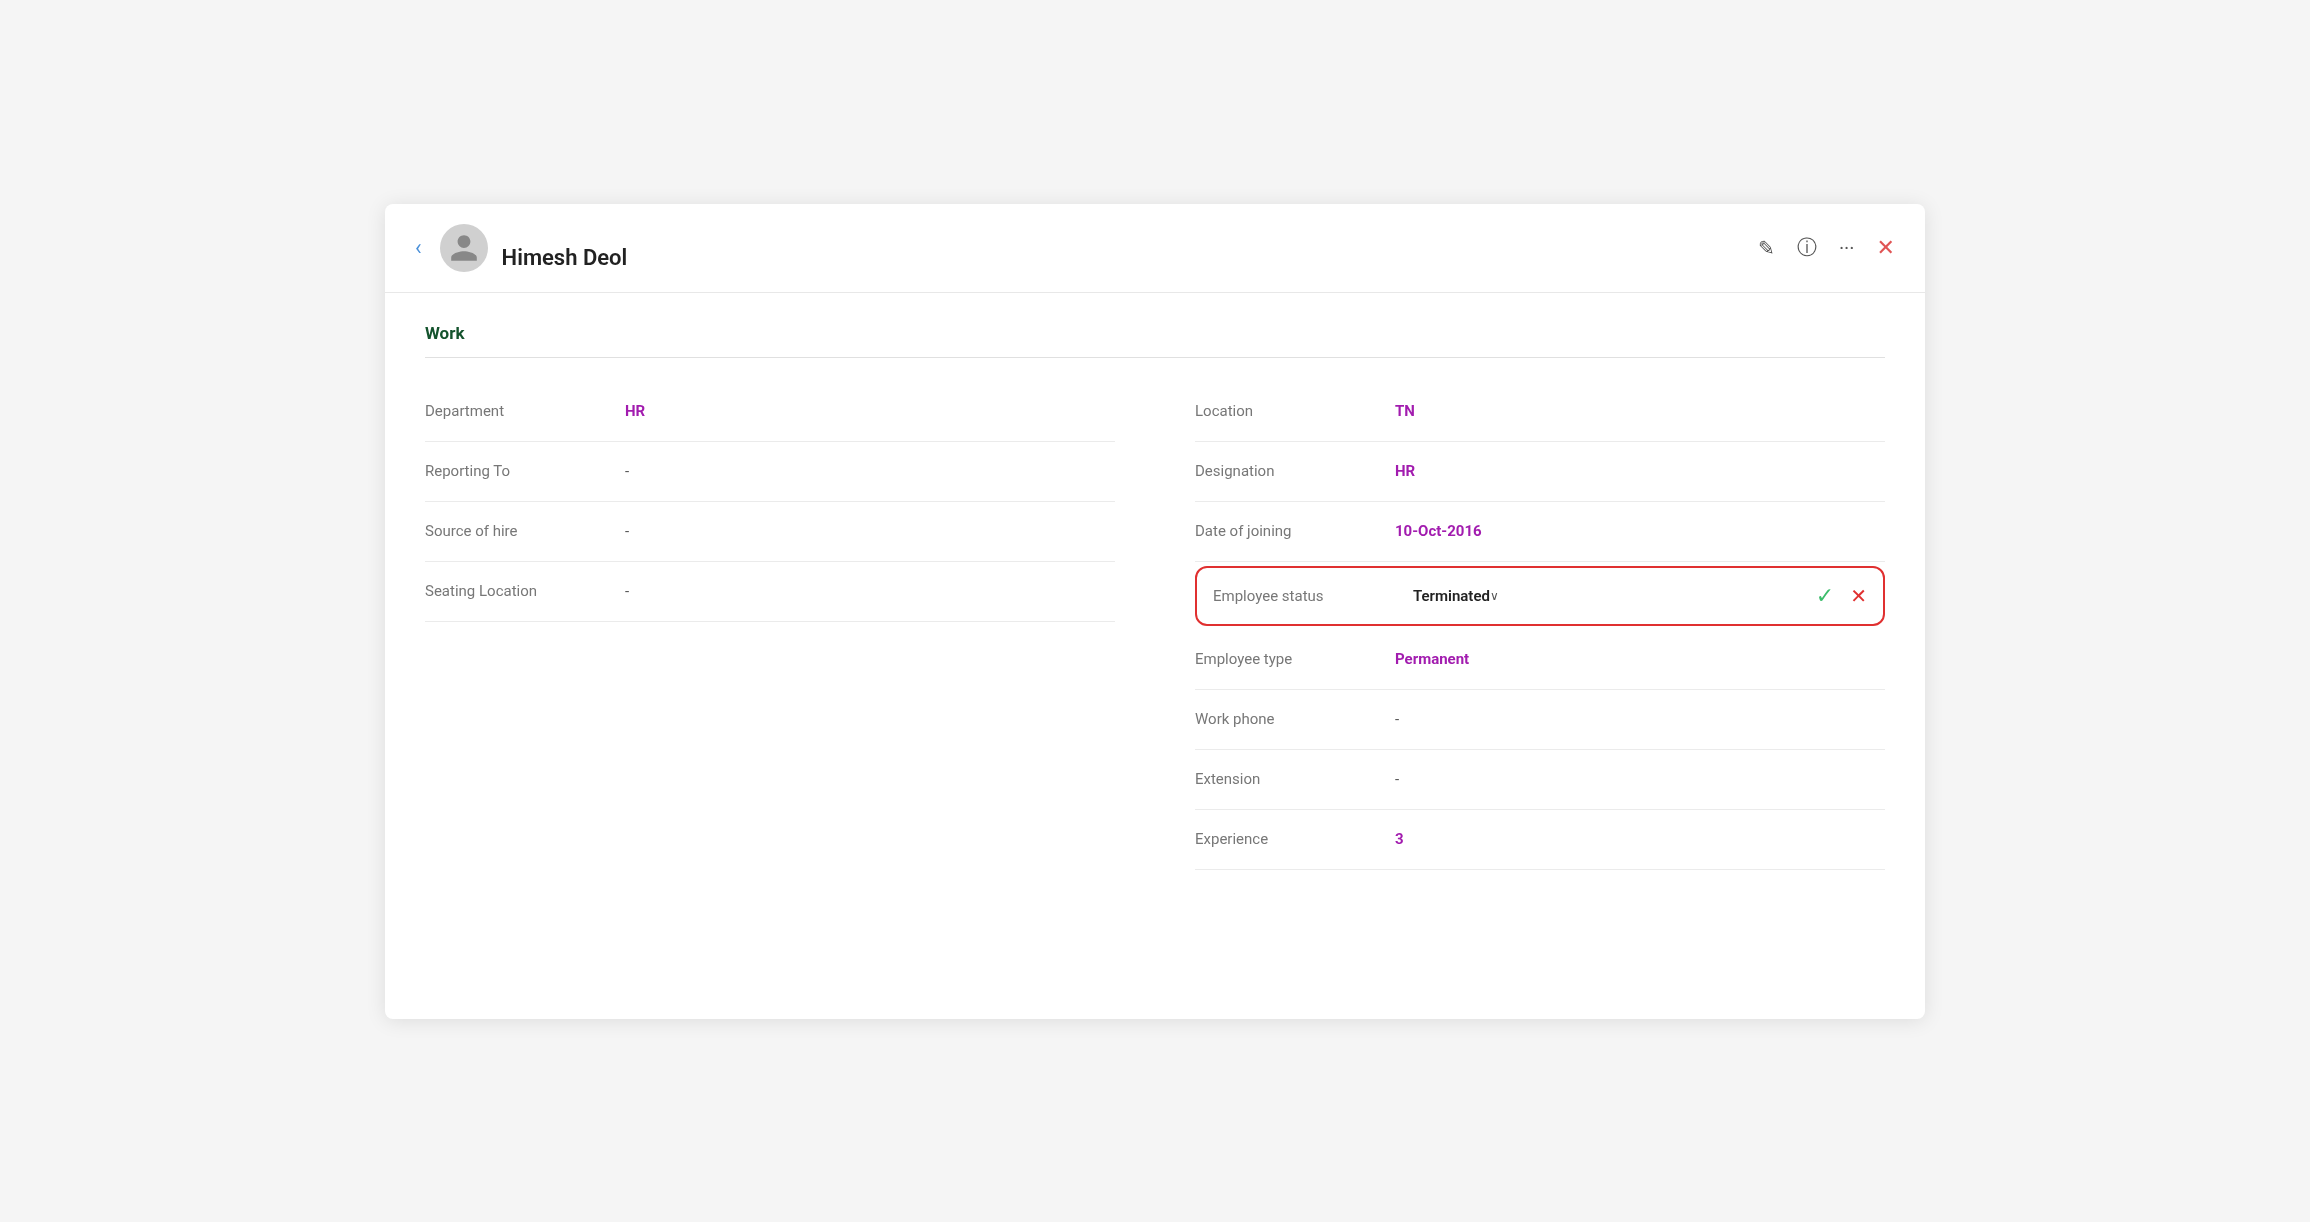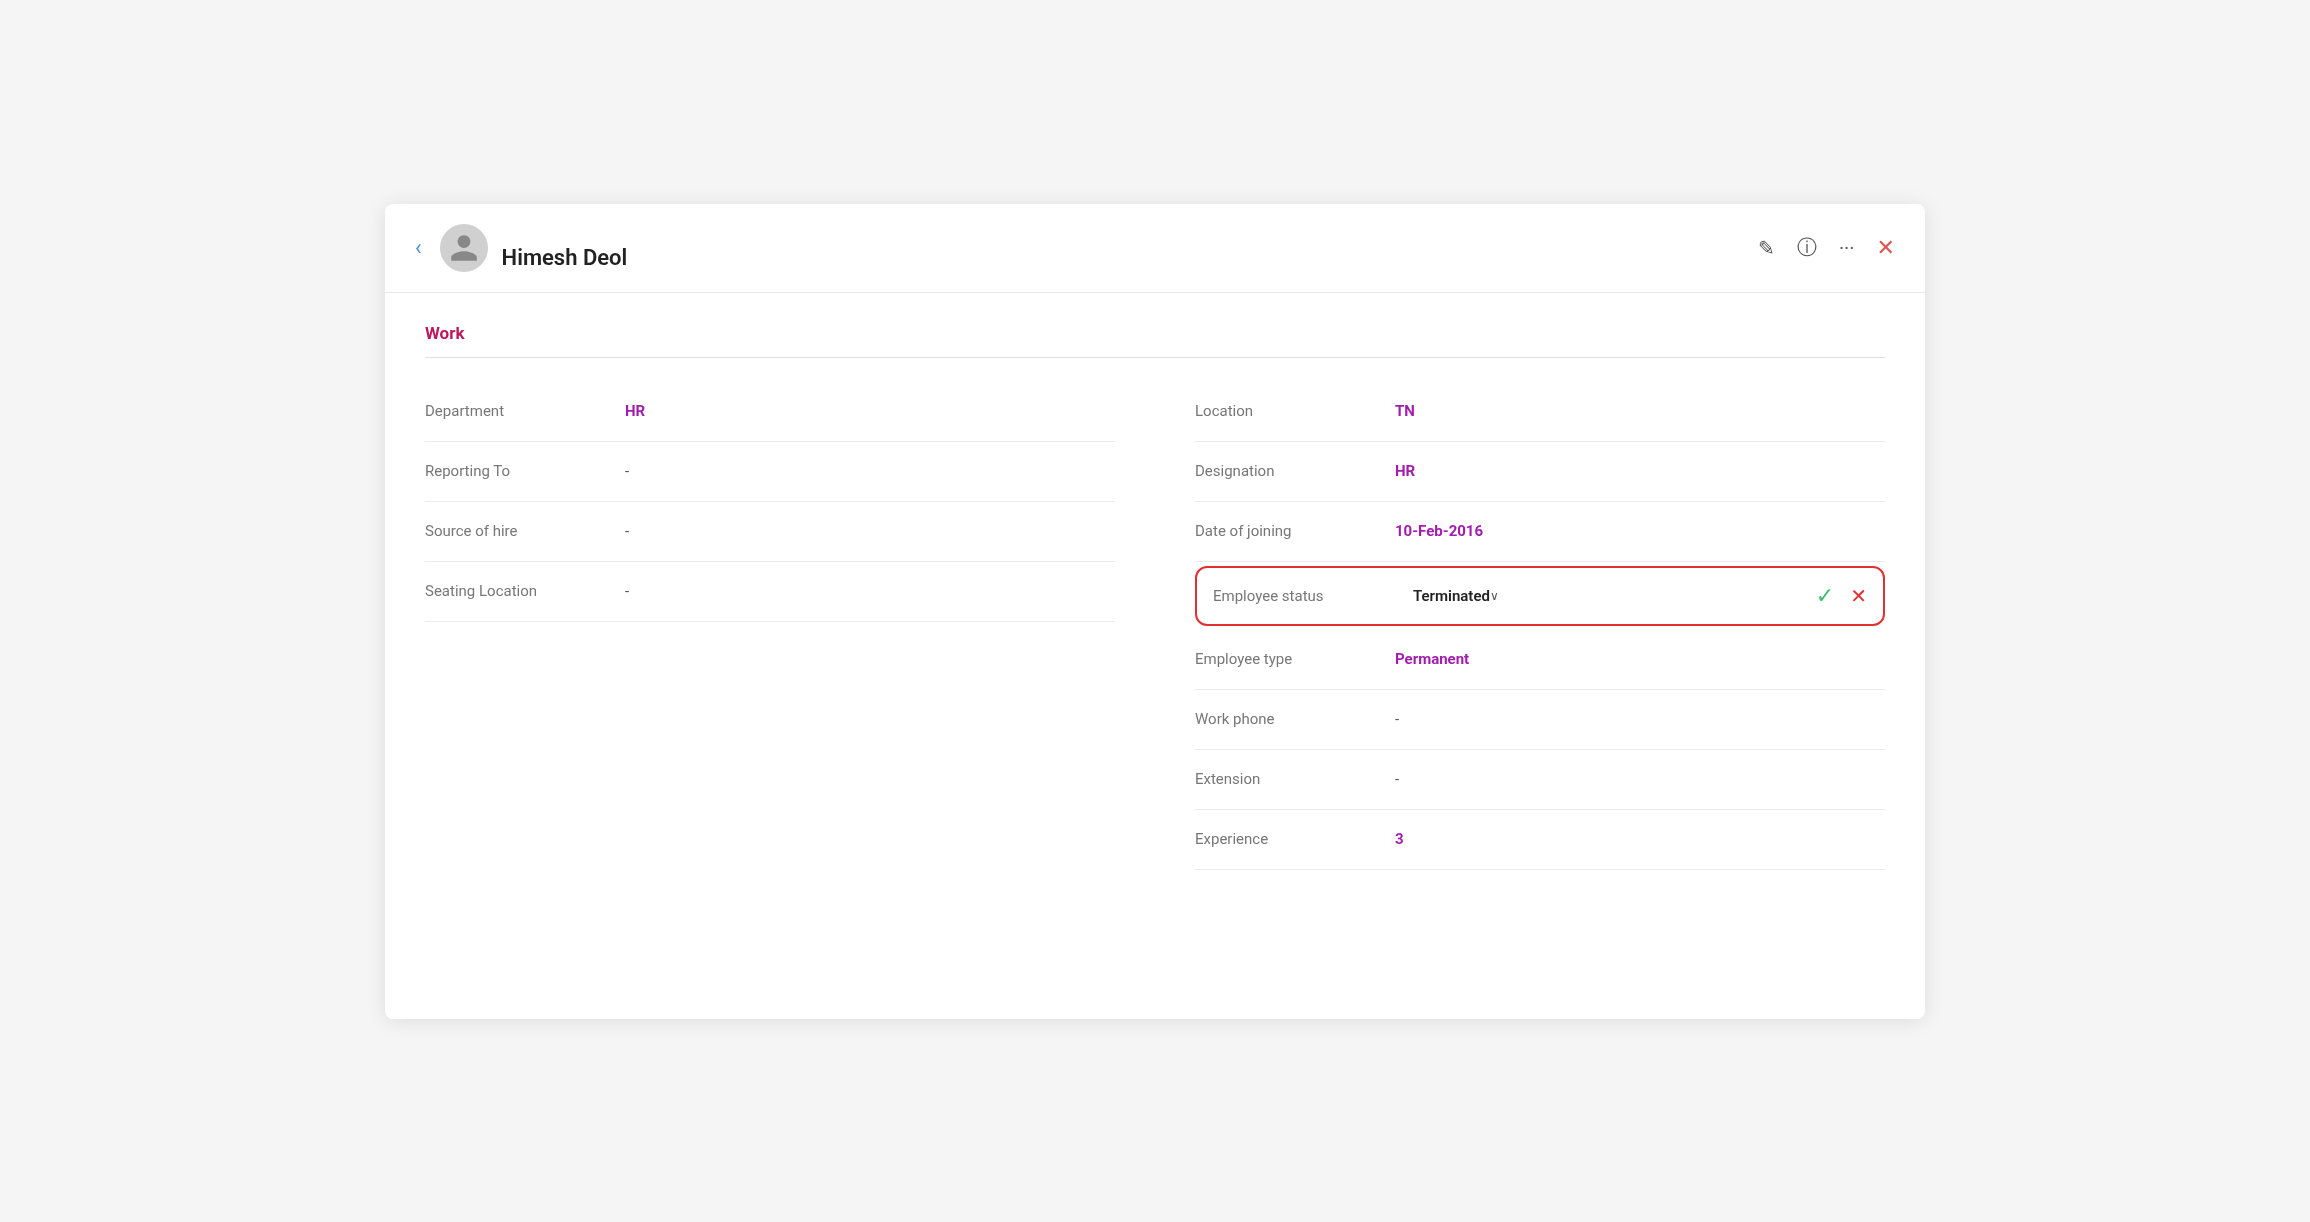--- a/index.html
+++ b/index.html
@@ -77,21 +77,21 @@
     }
 
     
     .content {
       padding: 30px 40px;
       flex: 1;
     }
     .section-title {
       font-size: 17px;
       font-weight: 700;
-      color: #be185d;
+      color: #14532d;
       margin-bottom: 14px;
     }
     .divider {
       border: none;
       border-top: 1px solid #e0e0e0;
       margin-bottom: 24px;
     }
 
     
     .fields-grid {
@@ -223,21 +223,21 @@
           <span class="field-value">TN</span>
         </div>
 
         <div class="field-row">
           <span class="field-label">Designation</span>
           <span class="field-value">HR</span>
         </div>
 
         <div class="field-row">
           <span class="field-label">Date of joining</span>
-          <span class="field-value">10-Feb-2016</span>
+          <span class="field-value">10-Oct-2016</span>
         </div>
 
         <div class="field-row highlighted">
           <span class="field-label">Employee status</span>
           <div class="status-dropdown">
             <span class="value">Terminated</span>
             <span class="dropdown-arrow">∨</span>
           </div>
           <div class="status-actions">
             <span class="check-icon">✓</span>

